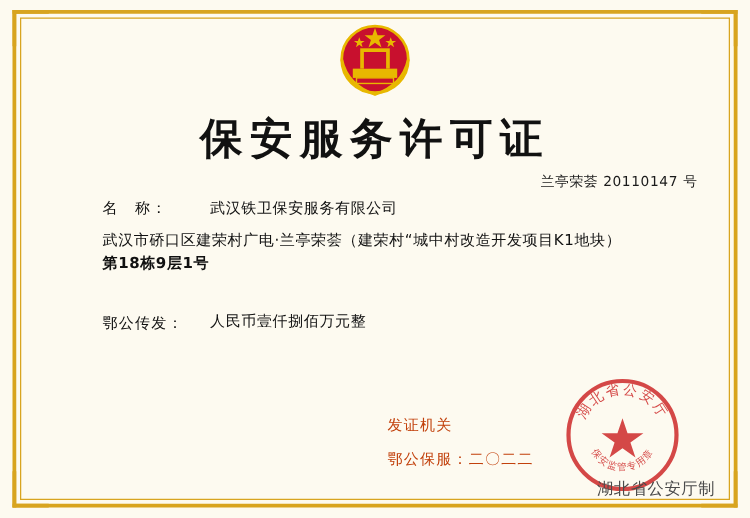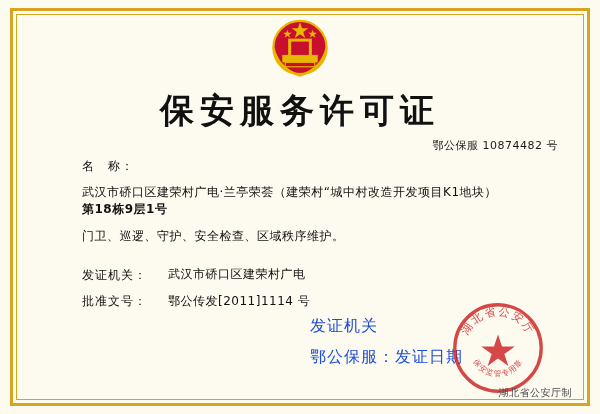--- a/index.html
+++ b/index.html
@@ -112,43 +112,43 @@
     margin-left: 0px;
     font-weight: bold;
   }
   .gap-row {
     height: 12px;
   }
 
   .issuer-block {
     position: absolute;
     left: 310px;
-    top: 316px;
-    font-size: 16px;
-    color: #1d4ed8;
+    top: 332px;
+    font-size: 12px;
+    color: #c2410c;
     letter-spacing: 1px;
   }
   .issuer-block div {
     margin-bottom: 10px;
   }
 
   
   .seal {
     position: absolute;
     left: 450px;
     top: 300px;
     width: 96px;
     height: 96px;
   }
 
   .footer {
     position: absolute;
     right: 28px;
     bottom: 14px;
-    font-size: 10px;
+    font-size: 13px;
     color: #4a4a4a;
     letter-spacing: 0.5px;
   }
 </style>
 </head>
 <body>
 
 <div class="certificate">
 
   <div class="border-outer"></div>
@@ -168,61 +168,57 @@
       <polygon points="50,14 52.8,22 61.2,22 54.4,27 57,35 50,30 43,35 45.6,27 38.8,22 47.2,22" fill="#e8b800"></polygon>
       <polygon points="33,24 34.5,28 38.8,28 35.3,30.6 36.6,34.8 33,32.2 29.4,34.8 30.7,30.6 27.2,28 31.5,28" fill="#e8b800"></polygon>
       <polygon points="67,24 68.5,28 72.8,28 69.3,30.6 70.6,34.8 67,32.2 63.4,34.8 64.7,30.6 61.2,28 65.5,28" fill="#e8b800"></polygon>
       <path d="M14 48 Q20 76 50 86 Q80 76 86 48" fill="none" stroke="#e8b800" stroke-width="3"></path>
     </svg>
   </div>
 
   <div class="title">保安服务许可证</div>
 
   <div class="serial">
-    <span>鄂公保服</span>
-    <span>10874482</span>
+    <span>兰亭荣荟</span>
+    <span>20110147</span>
     <span>号</span>
   </div>
 
   <div class="fields">
 
     <div class="field-row">
       <div class="field-label">名　称：</div>
+      <div class="field-value">武汉铁卫保安服务有限公司</div>
     </div>
 
     <div class="field-row">
       <div class="field-value">
         <span>武汉市硚口区建荣村广电·兰亭荣荟（建荣村“城中村改造开发项目K1地块）</span>
         <span class="cont">第18栋9层1号</span>
       </div>
     </div>
 
 
     <div class="field-row">
-      <div class="field-value">门卫、巡逻、守护、安全检查、区域秩序维护。</div>
     </div>
 
     <div class="gap-row"></div>
 
     <div class="field-row">
-      <div class="field-label">发证机关：</div>
-      <div class="field-value">武汉市硚口区建荣村广电</div>
-    </div>
-
-    <div class="field-row">
-      <div class="field-label">批准文号：</div>
-      <div class="field-value">鄂公传发[2011]1114 号</div>
-    </div>
+      <div class="field-label">鄂公传发：</div>
+      <div class="field-value">人民币壹仟捌佰万元整</div>
+    </div>
+
 
   </div>
 
   <div class="issuer-block">
     <div>发证机关</div>
     <div>
-      <span>鄂公保服：</span><span>发证日期</span>
+      <span>鄂公保服：</span><span>二〇二二</span>
     </div>
   </div>
 
   <div class="seal">
     <svg viewBox="0 0 100 100" width="96" height="96" opacity="0.82">
       <circle cx="50" cy="50" r="45" fill="none" stroke="#cc2222" stroke-width="3.5"></circle>
       <polygon points="50,36 54.2,48.5 67.4,48.5 56.6,56.3 60.8,68.8 50,61 39.2,68.8 43.4,56.3 32.6,48.5 45.8,48.5" fill="#cc2222"></polygon>
       <path id="sealTop" d="M 16 50 A 34 34 0 0 1 84 50" fill="none"></path>
       <text font-family="DejaVu Serif, serif" font-size="11.5" fill="#cc2222" letter-spacing="2">
         <textPath href="#sealTop" startOffset="50%" text-anchor="middle">湖北省公安厅</textPath>

